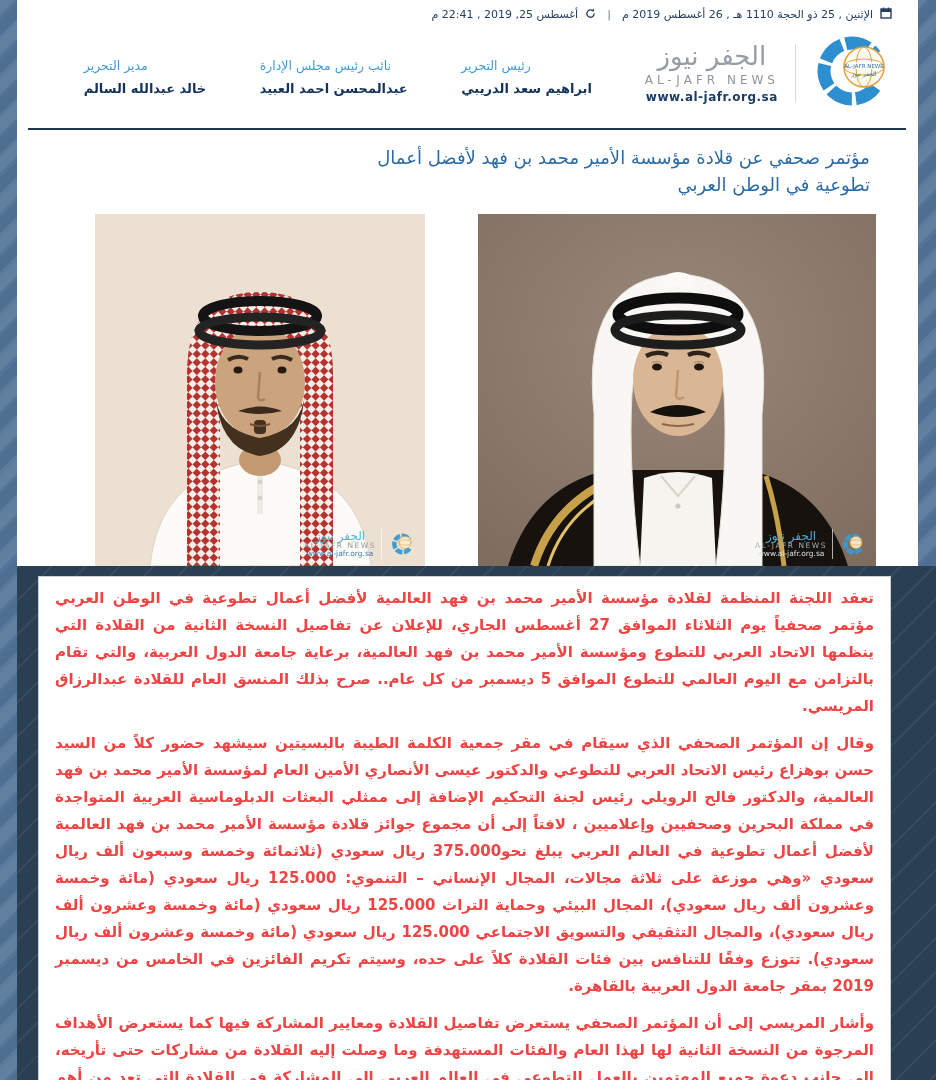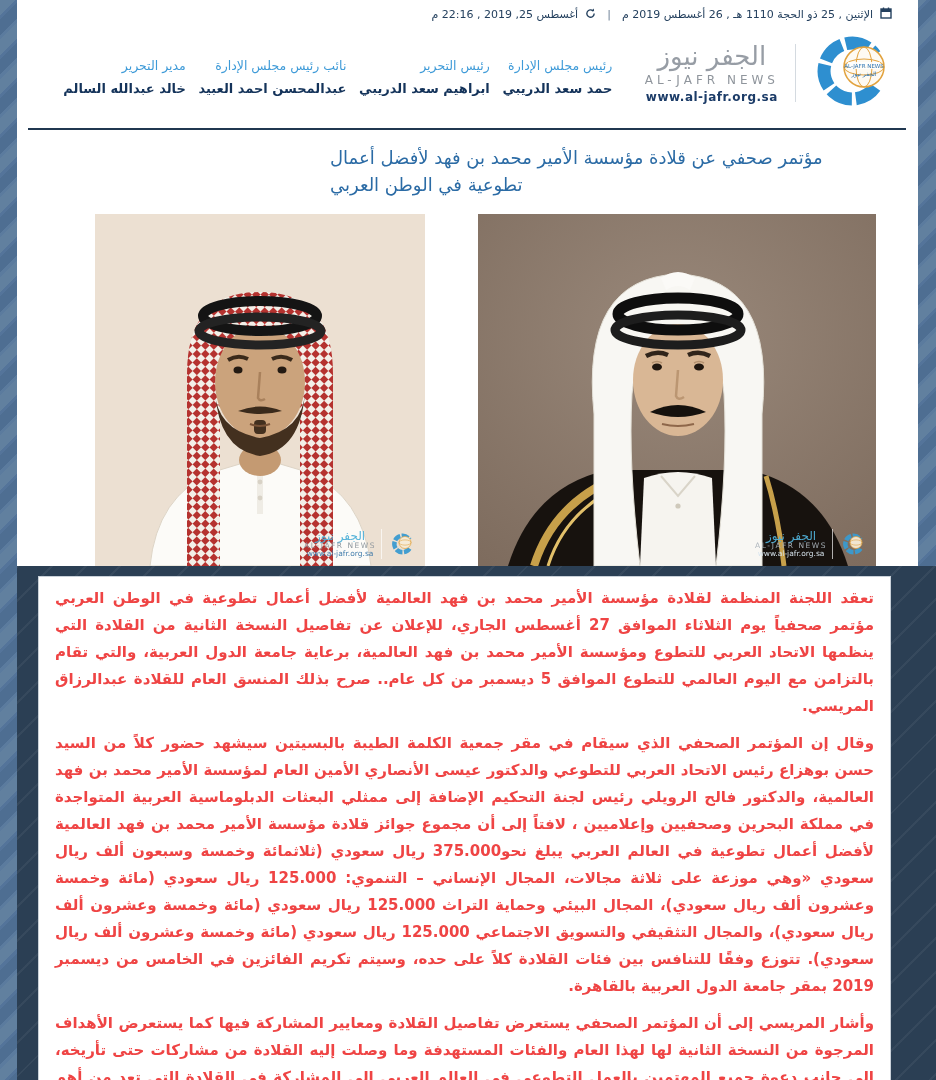--- a/index.html
+++ b/index.html
@@ -17,26 +17,26 @@
   .topbar .sep{color:#6b7f94;padding:0 4px;}
   
   .header{direction:rtl;display:flex;align-items:center;padding:10px 18px 12px 26px;}
   .logo{display:flex;align-items:center;gap:10px;}
   .logo-text{text-align:center;line-height:1.1;}
   .logo-ar{font-size:26px;color:#979da5;letter-spacing:1px;}
   .logo-en{font-size:12px;color:#8f959c;letter-spacing:4px;margin-top:3px;}
   .logo-url{font-size:12px;font-weight:bold;color:#1c3c68;margin-top:4px;letter-spacing:.5px;}
   .logo-sep{width:1px;height:58px;background:#d4dae0;margin:0 6px;}
   .staff{flex:1;display:flex;justify-content:space-around;align-items:flex-start;margin-left:14px;margin-right:26px;}
-  .staff-col{text-align:right;padding-top:8px;}
+  .staff-col{text-align:left;padding-top:8px;}
   .staff-title{font-size:12.5px;color:#3f9bd8;margin-bottom:8px;}
   .staff-name{font-size:13px;font-weight:bold;color:#14335a;}
   .divider{border:none;border-top:2px solid #203750;margin:4px 12px 0 11px;}
   
-  .article-title{direction:rtl;width:540px;margin:14px 48px 0 auto;text-align:left;
+  .article-title{direction:rtl;width:540px;margin:14px 48px 0 auto;text-align:right;
     font-size:18px;line-height:1.5;color:#2b6ba5;}
   
   .photos{display:flex;gap:53px;margin:16px 0 0 78px;padding-bottom:0;}
   .photo{position:relative;overflow:hidden;}
   .photo.left{width:330px;height:352px;}
   .photo.right{width:398px;height:352px;}
   .photo svg{display:block;}
   .wm{position:absolute;right:8px;bottom:7px;display:flex;direction:rtl;align-items:center;gap:5px;opacity:.95;}
   .wm-sep{width:1px;height:30px;background:rgba(255,255,255,.7);}
   .wm-text{text-align:center;line-height:1.05;}
@@ -73,21 +73,21 @@
           </svg>
       </span>
       <span>الإثنين , 25 ذو الحجة 1110 هـ , 26 أغسطس 2019 م</span>
       <span class="sep">|</span>
       <span class="icn">
         <svg width="11" height="11" viewBox="0 0 12 12">
             <path d="M10 6a4 4 0 1 1-1.2-2.8" fill="none" stroke="#24405e" stroke-width="1.5"></path>
             <path d="M9.6 0.6 L9.9 3.6 L6.9 3.3 Z" fill="#24405e"></path>
           </svg>
       </span>
-      <span>أغسطس 25, 2019 , 22:16 م</span>
+      <span>أغسطس 25, 2019 , 22:41 م</span>
     </div>
 
     <div class="header">
       <div class="logo">
         <span>
           <svg width="88" height="74" viewBox="0 0 88 74">
             <path d="M63 53.1 A28 28 0 1 1 63 20.9" fill="none" stroke="#2e8fd0" stroke-width="13" stroke-dasharray="23 4"></path>
             <circle cx="52" cy="33" r="20" fill="#fefaf2" stroke="#e2a23d" stroke-width="1.5"></circle>
             <ellipse cx="52" cy="33" rx="20" ry="8" fill="none" stroke="#e2a23d" stroke-width="1"></ellipse>
             <ellipse cx="52" cy="33" rx="8" ry="20" fill="none" stroke="#e2a23d" stroke-width="1"></ellipse>
@@ -98,24 +98,20 @@
           </svg>
         </span>
         <div class="logo-sep"></div>
         <div class="logo-text">
           <div class="logo-ar">الجفر نيوز</div>
           <div class="logo-en">AL-JAFR NEWS</div>
           <div class="logo-url">www.al-jafr.org.sa</div>
         </div>
       </div>
       <div class="staff">
-        <div class="staff-col">
-          <div class="staff-title">رئيس مجلس الإدارة</div>
-          <div class="staff-name">حمد سعد الدريبي</div>
-        </div>
         <div class="staff-col">
           <div class="staff-title">رئيس التحرير</div>
           <div class="staff-name">ابراهيم سعد الدريبي</div>
         </div>
         <div class="staff-col">
           <div class="staff-title">نائب رئيس مجلس الإدارة</div>
           <div class="staff-name">عبدالمحسن احمد العبيد</div>
         </div>
         <div class="staff-col">
           <div class="staff-title">مدير التحرير</div>

